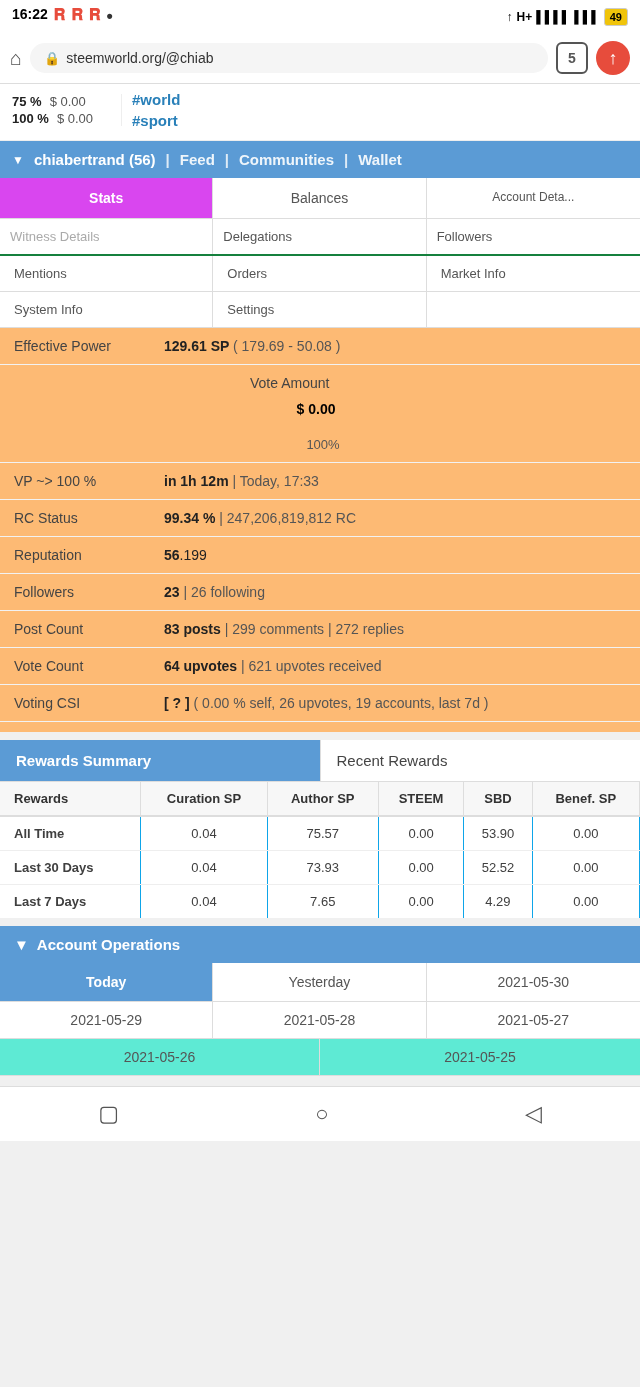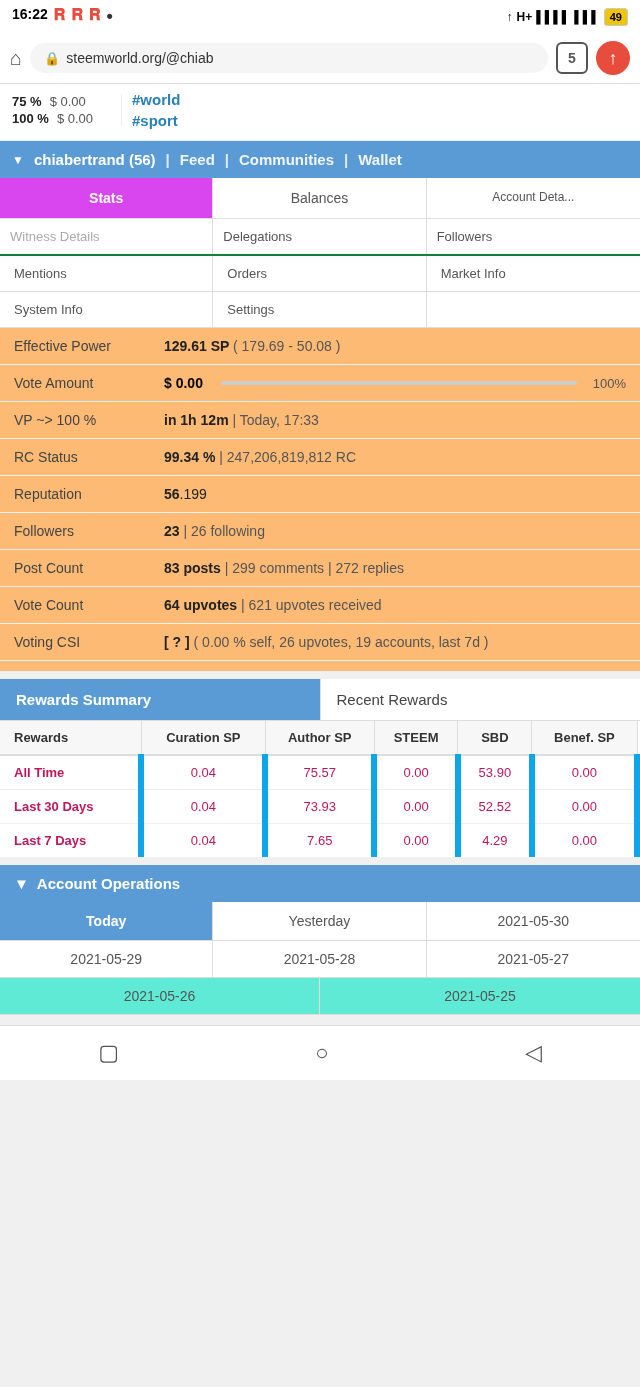--- a/index.html
+++ b/index.html
@@ -216,20 +216,21 @@
     }
     .stat-value .normal { font-weight: normal; color: #555; }
 
     
     .vote-row {
       display: flex;
       align-items: center;
       padding: 10px 14px;
       border-bottom: 1px solid #f2f2f2;
       gap: 10px;
+      flex-direction: column;
     }
     .vote-label { color: #444; font-size: 14px; min-width: 140px; }
     .vote-amount { font-weight: bold; font-size: 14px; margin-right: 8px; }
     .vote-slider-bar {
       flex: 1;
       height: 4px;
       background: #ccc;
       border-radius: 2px;
       position: relative;
     }
@@ -274,23 +275,23 @@
       border-right: 1px solid #ddd;
       border-bottom: 2px solid #ddd;
       font-weight: bold;
       color: #333;
       white-space: nowrap;
     }
     .rewards-table th:first-child { text-align: left; padding-left: 14px; }
     .rewards-table td {
       padding: 9px 8px;
       text-align: center;
-      border-right: 6px solid #0ea5e9;
+      border-right: 1px solid #0ea5e9;
       border-bottom: 1px solid #eee;
-      color: #be185d;
+      color: #404040;
       white-space: nowrap;
     }
     .rewards-table td:first-child { text-align: left; padding-left: 14px; font-weight: bold; }
     .rewards-table tr:last-child td { border-bottom: none; }
 
     
     .account-ops-header {
       background: #5b9bd5;
       color: white;
       padding: 10px 14px;

